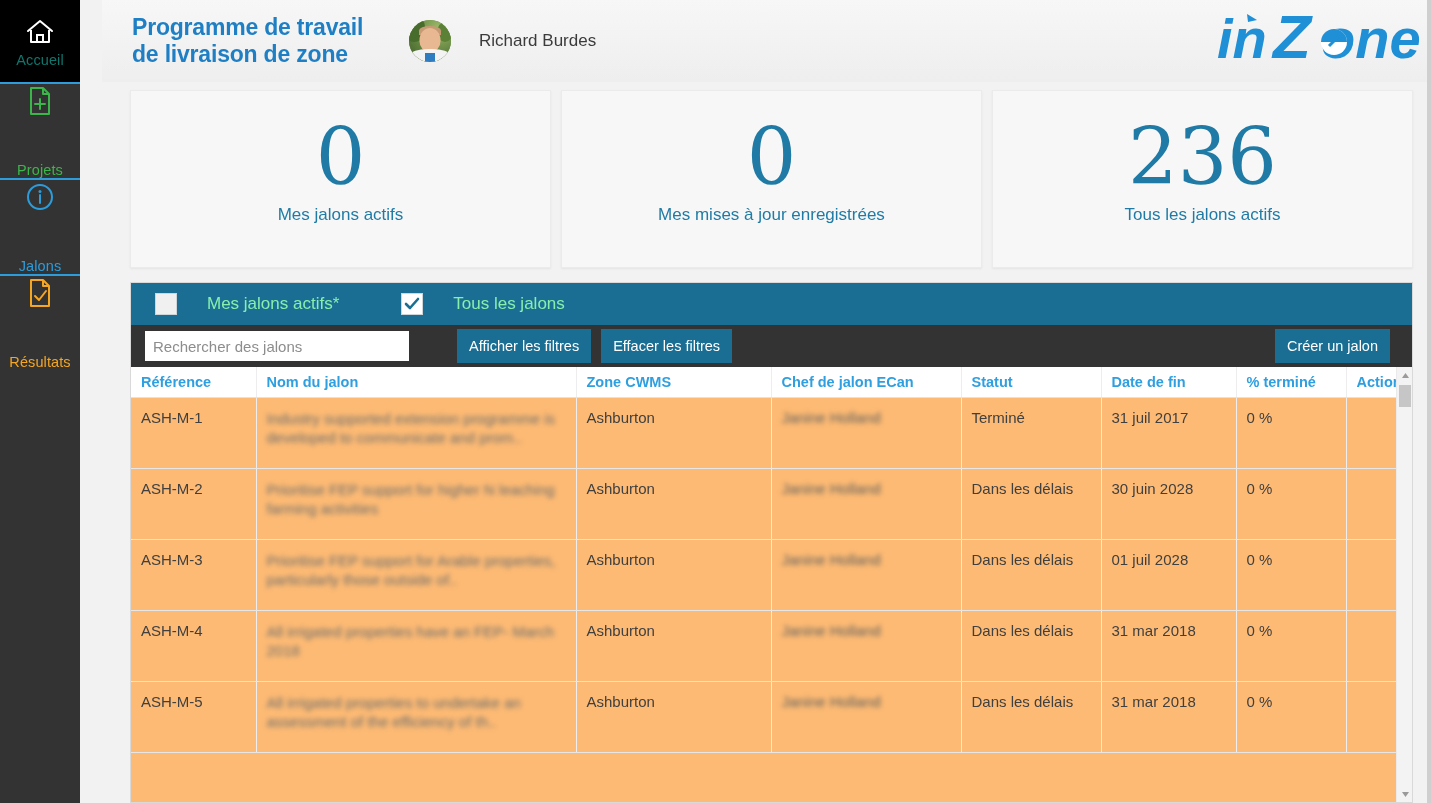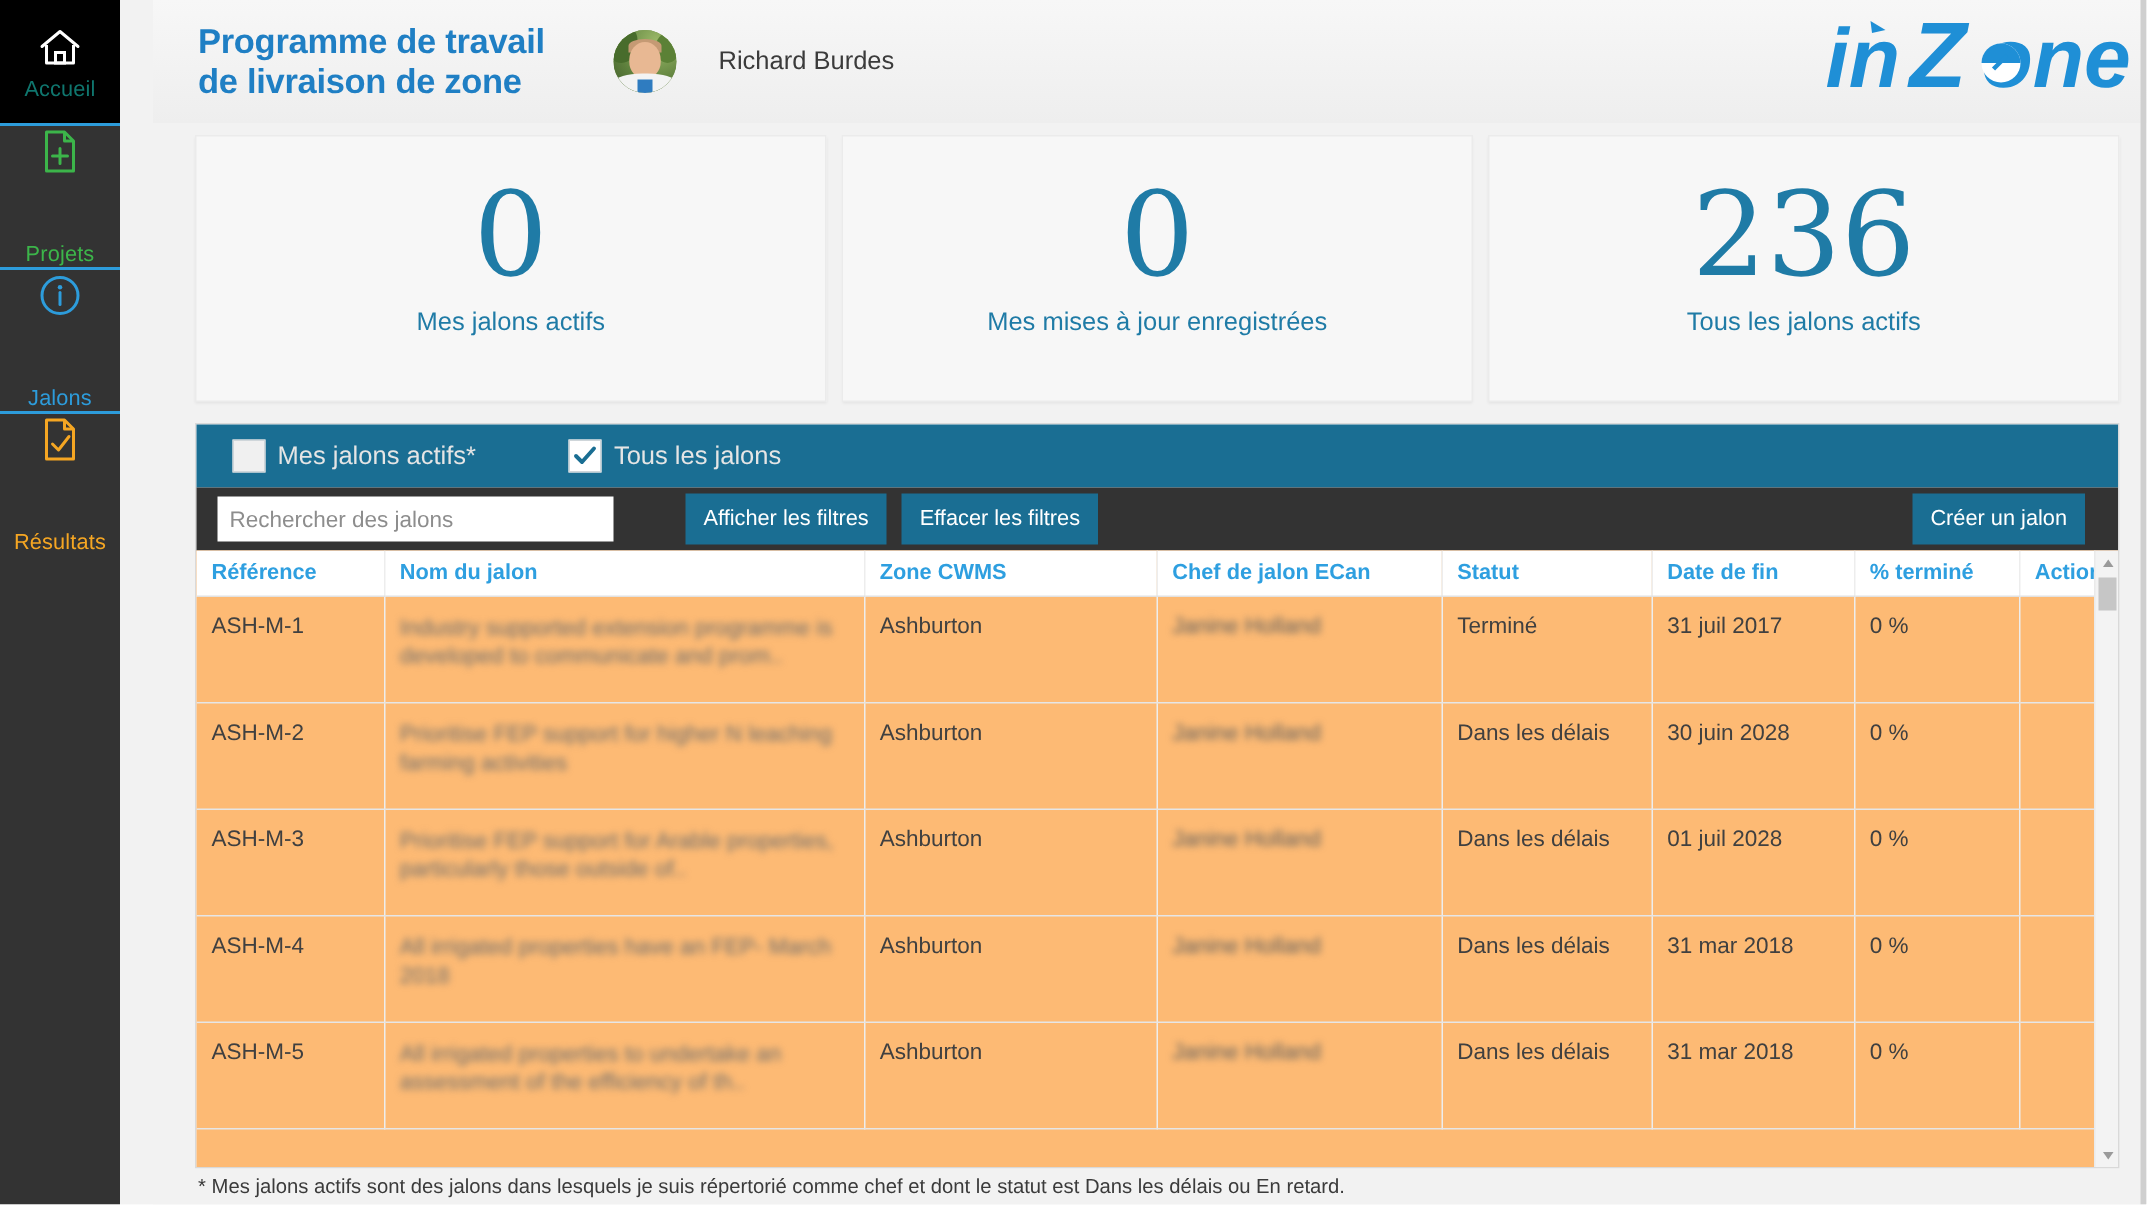--- a/index.html
+++ b/index.html
@@ -171,21 +171,21 @@
   }
   .cbox-wrap { display:flex; align-items:center; cursor:pointer; user-select:none; }
   .cbox {
     width: 22px; height: 22px;
     background: #ffffff;
     border: 1px solid #cfd6da;
     display: flex; align-items: center; justify-content: center;
     flex: 0 0 22px;
   }
   .cbox.unchecked { background:#f0f0f0; }
-  .cbox-label { color:#e5e5e5; font-size:17px; margin-left:8px; }
+  .cbox-label { color:#86efac; font-size:17px; margin-left:30px; }
   .gap-60 { width: 62px; }
 
   .filterbar-bot {
     background: #333333;
     height: 42px;
     flex: 0 0 42px;
     display: flex;
     align-items: center;
     padding: 0 10px 0 14px;
     position: relative;
@@ -520,17 +520,16 @@
           <div class="vs-thumb"></div>
           <div class="vs-arrow bottom">
             <svg width="9" height="7" viewBox="0 0 9 7">
                 <path d="M4.5 6 L1 1 L8 1 Z" fill="#9a9a9a"></path>
               </svg>
           </div>
         </div>
       </div>
     </div>
 
-    <div class="footnote">* Mes jalons actifs sont des jalons dans lesquels je suis répertorié comme chef et dont le statut est Dans les délais ou En retard.</div>
   </div>
 
   <div class="border-right-edge"></div>
 </div>
 
 </body></html>

